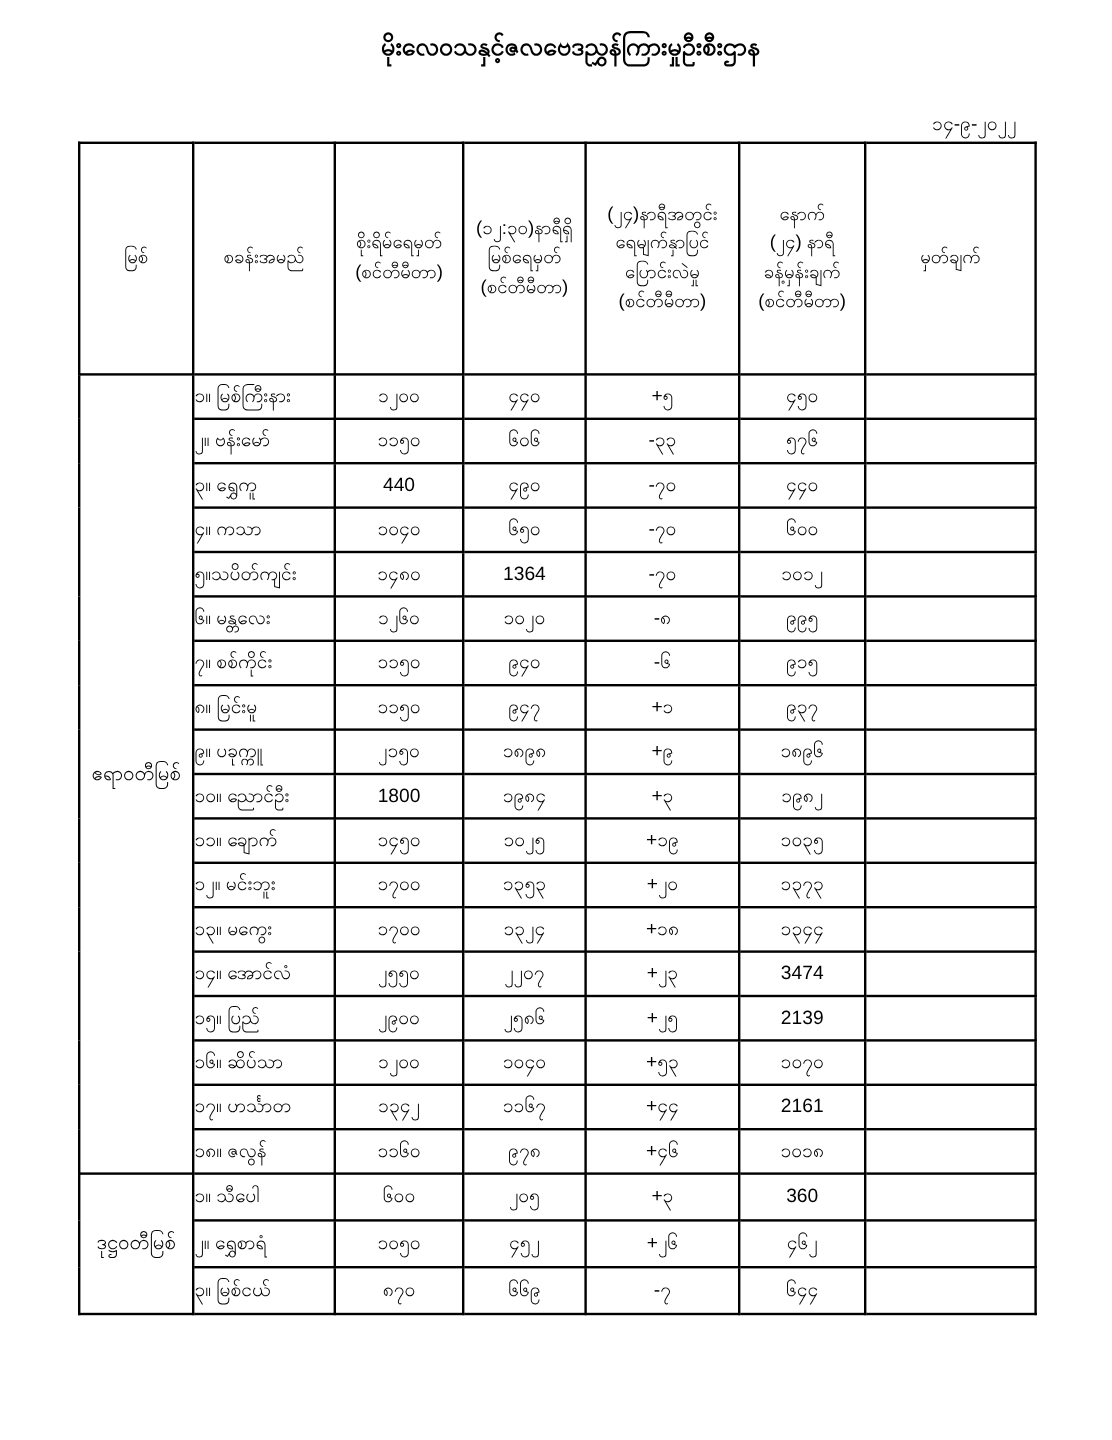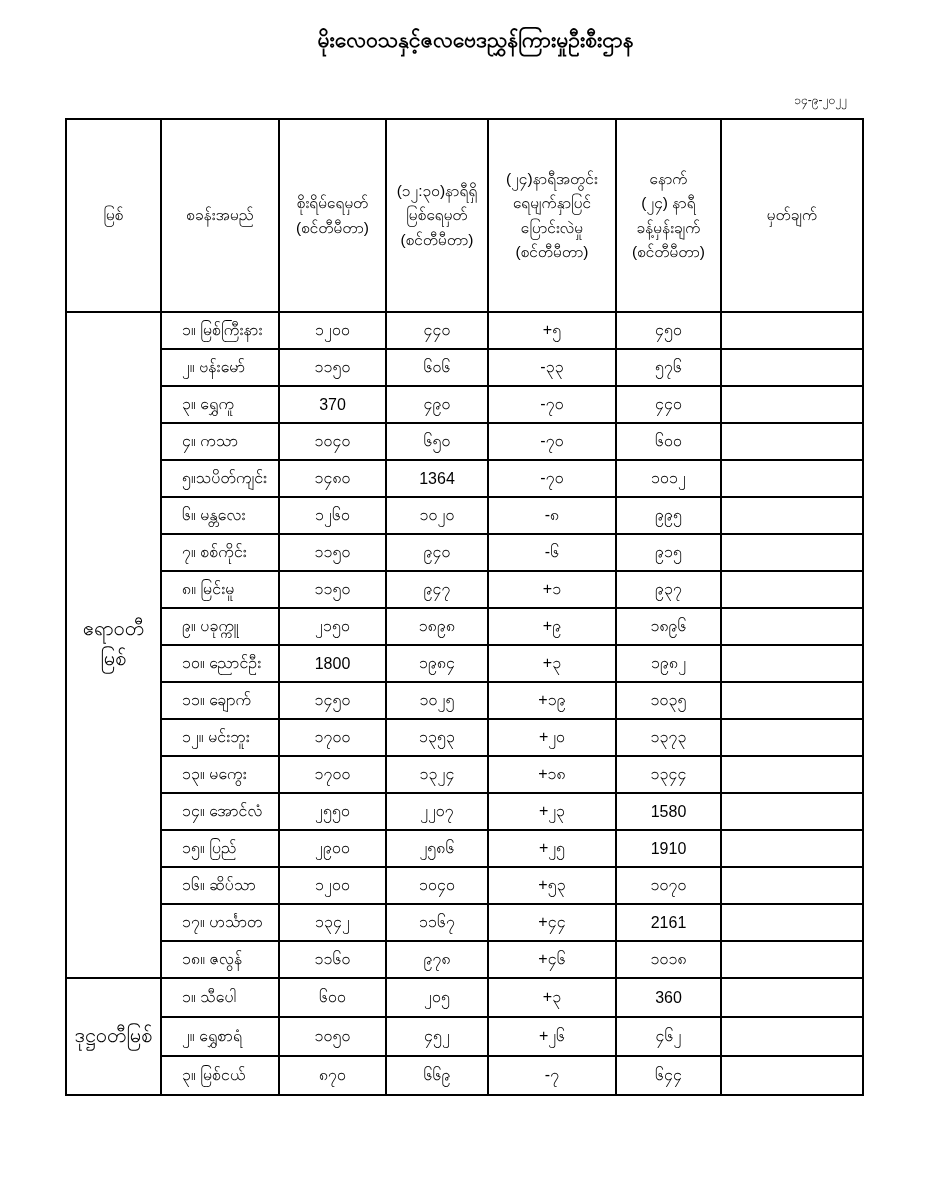--- a/index.html
+++ b/index.html
@@ -15,21 +15,21 @@
     position: absolute; top: 24px; left: 12px; width: 927px;
     text-align: center;
   }
   .title-line {
     font-weight: bold;
     font-size: 21px;
     line-height: 31px;
   }
   .report-date {
     position: absolute; top: 92px; right: 80px;
-    font-size: 12px;
+    font-size: 16px;
   }
   table.river-table {
     position: absolute; left: 65px; top: 118px;
     width: 797px;
     border-collapse: collapse;
     table-layout: fixed;
   }
   table.river-table th, table.river-table td {
     border: 2px solid #000;
     overflow: hidden;
@@ -45,22 +45,22 @@
     padding: 0 2px;
   }
   tbody td {
     font-size: 16px;
     text-align: center;
     vertical-align: middle;
     padding: 0 3px;
   }
   tbody tr.group0 { height: 37px; }
   tbody tr.group1 { height: 39px; }
-  td.col-station { text-align: left; padding-left: 20px; }
-  td.river-cell  { text-align: center; font-size: 20px; }
+  td.col-station { text-align: left; padding-left: 0; }
+  td.river-cell  { text-align: center; font-size: 17px; }
 </style>
 </head>
 <body>
 
 <div class="page">
 
   <div class="title-block">
     <div class="title-line">မိုးလေဝသနှင့်ဇလဗေဒညွှန်ကြားမှုဦးစီးဌာန</div>
   </div>
 
@@ -109,21 +109,21 @@
         <tr class="group0">
           <td class="col-station">၂။ ဗန်းမော်</td>
           <td class="col-danger">၁၁၅၀</td>
           <td class="col-current">၆၀၆</td>
           <td class="col-change">-၃၃</td>
           <td class="col-forecast">၅၇၆</td>
           <td class="col-remark"></td>
         </tr>
         <tr class="group0">
           <td class="col-station">၃။ ရွှေကူ</td>
-          <td class="col-danger">370</td>
+          <td class="col-danger">440</td>
           <td class="col-current">၄၉၀</td>
           <td class="col-change">-၇၀</td>
           <td class="col-forecast">၄၄၀</td>
           <td class="col-remark"></td>
         </tr>
         <tr class="group0">
           <td class="col-station">၄။ ကသာ</td>
           <td class="col-danger">၁၀၄၀</td>
           <td class="col-current">၆၅၀</td>
           <td class="col-change">-၇၀</td>
@@ -200,29 +200,29 @@
           <td class="col-current">၁၃၂၄</td>
           <td class="col-change">+၁၈</td>
           <td class="col-forecast">၁၃၄၄</td>
           <td class="col-remark"></td>
         </tr>
         <tr class="group0">
           <td class="col-station">၁၄။ အောင်လံ</td>
           <td class="col-danger">၂၅၅၀</td>
           <td class="col-current">၂၂၀၇</td>
           <td class="col-change">+၂၃</td>
-          <td class="col-forecast">1580</td>
+          <td class="col-forecast">3474</td>
           <td class="col-remark"></td>
         </tr>
         <tr class="group0">
           <td class="col-station">၁၅။ ပြည်</td>
           <td class="col-danger">၂၉၀၀</td>
           <td class="col-current">၂၅၈၆</td>
           <td class="col-change">+၂၅</td>
-          <td class="col-forecast">1910</td>
+          <td class="col-forecast">2139</td>
           <td class="col-remark"></td>
         </tr>
         <tr class="group0">
           <td class="col-station">၁၆။ ဆိပ်သာ</td>
           <td class="col-danger">၁၂၀၀</td>
           <td class="col-current">၁၀၄၀</td>
           <td class="col-change">+၅၃</td>
           <td class="col-forecast">၁၀၇၀</td>
           <td class="col-remark"></td>
         </tr>

